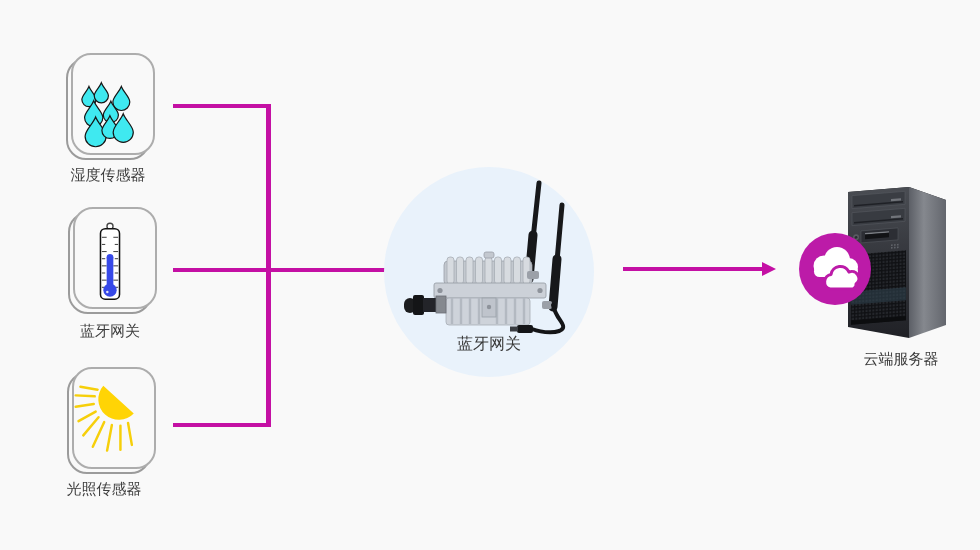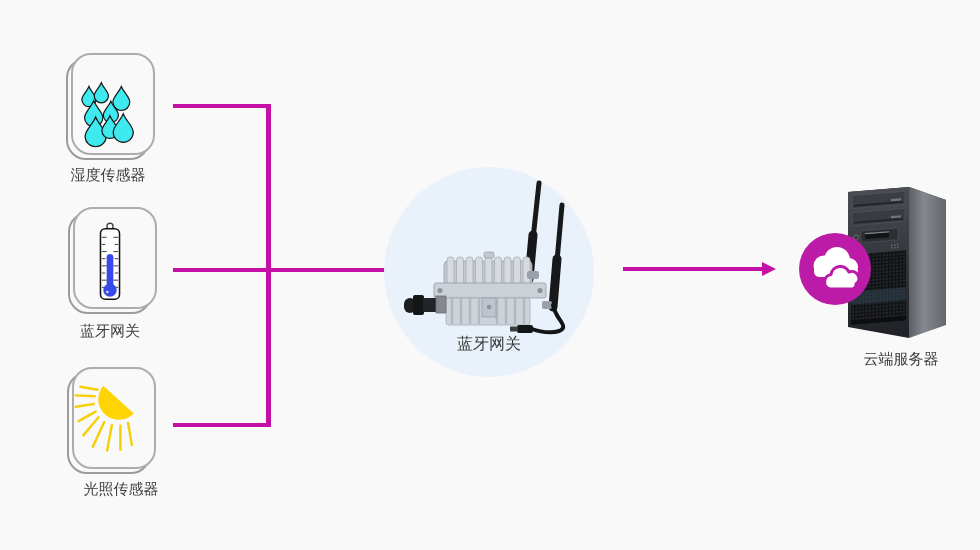--- a/index.html
+++ b/index.html
@@ -104,21 +104,21 @@
         <line x1="26" y1="31" x2="7" y2="34"></line>
         <line x1="28" y1="39" x2="10" y2="49"></line>
         <line x1="31" y1="45" x2="15" y2="64"></line>
         <line x1="37" y1="50" x2="25" y2="76"></line>
         <line x1="45" y1="53" x2="40" y2="80"></line>
         <line x1="54" y1="54" x2="54" y2="79"></line>
         <line x1="62" y1="51" x2="66" y2="74"></line>
       </g>
     </svg>
   </div>
-  <div class="node-label" style="left:61px; top:480px;">光照传感器</div>
+  <div class="node-label" style="left:44px; top:480px;">光照传感器</div>
 
   <div class="hline" style="left:173px; top:104px; width:97px;"></div>
   <div class="hline" style="left:173px; top:268px; width:222px;"></div>
   <div class="hline" style="left:173px; top:423px; width:97px;"></div>
   <div class="vline" style="left:266px; top:104px; height:323px;"></div>
   <div class="arrowhead" style="left:394px; top:263px;"></div>
 
   <div class="gateway">
     <svg viewBox="0 0 210 210" aria-hidden="true">
 

